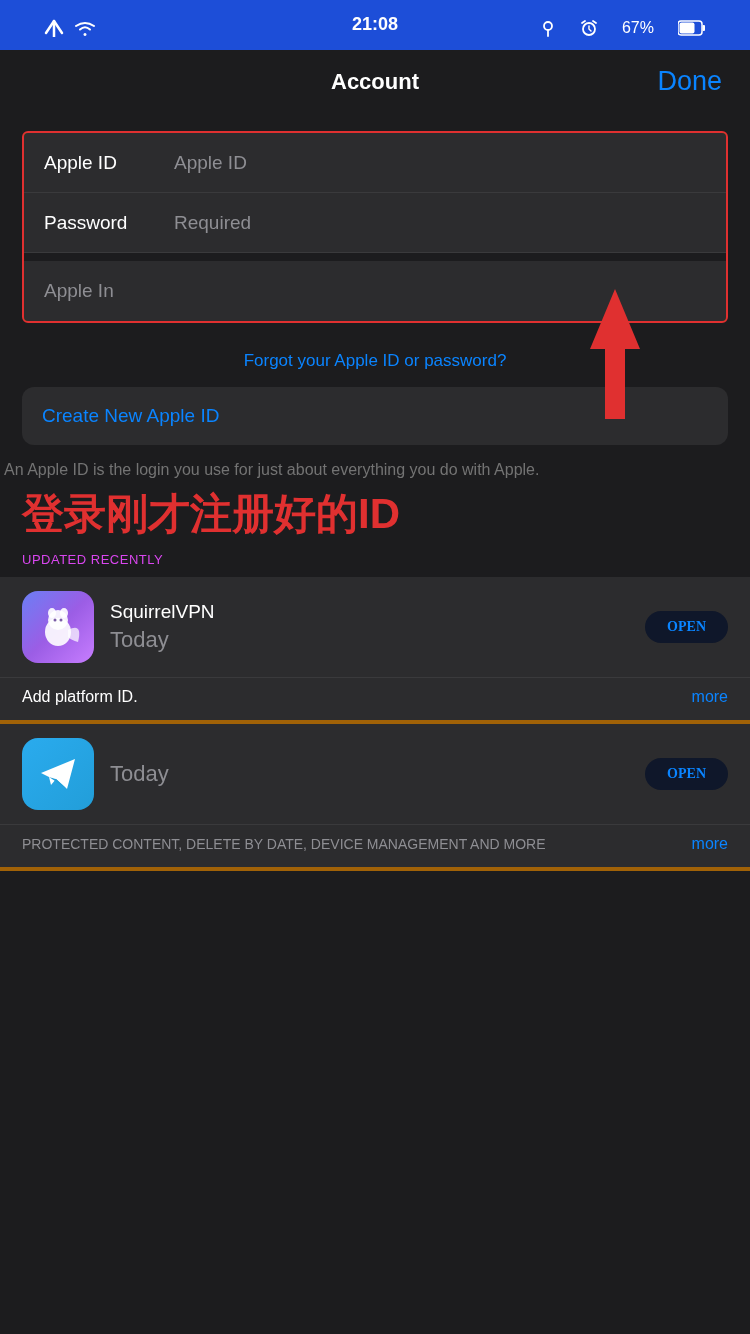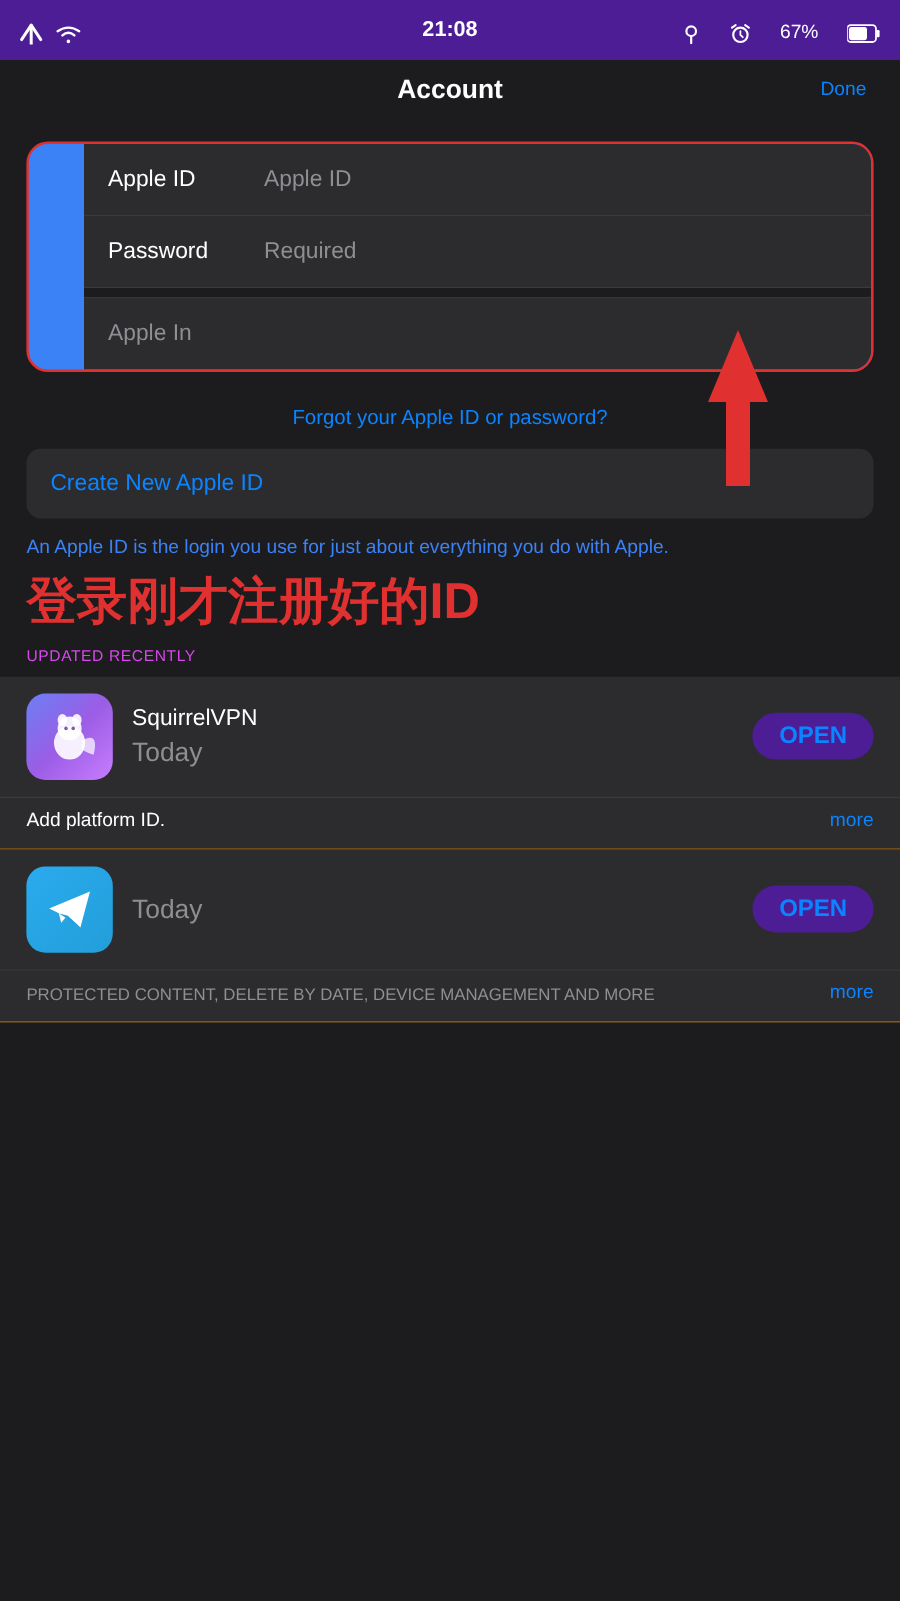--- a/index.html
+++ b/index.html
@@ -11,22 +11,22 @@
       font-family: -apple-system, 'SF Pro Display', 'Helvetica Neue', Arial, sans-serif;
       color: #ffffff;
       overflow-x: hidden;
     }
 
     
     .status-bar {
       display: flex;
       justify-content: space-between;
       align-items: center;
-      padding: 14px 16px 8px;
-      background: #4c1d95;
+      padding: 14px 44px 8px;
+      background: #1d4ed8;
       height: 50px;
     }
     .status-left {
       display: flex;
       align-items: center;
       gap: 10px;
     }
     .status-right {
       display: flex;
       align-items: center;
@@ -52,34 +52,33 @@
     }
     .nav-title {
       font-size: 22px;
       font-weight: 700;
       color: #ffffff;
       position: absolute;
       left: 50%;
       transform: translateX(-50%);
     }
     .nav-done {
-      font-size: 16px;
+      font-size: 27px;
       color: #0a84ff;
       font-weight: 400;
       margin-left: auto;
     }
 
     
     .form-section {
       margin: 18px 22px 0;
       border: 2.5px solid #e03030;
-      border-radius: 18px;
+      border-radius: 6px;
       overflow: hidden;
-      background: #3b82f6;
-      padding-left: 46px;
+      background: #a16207;
     }
     .form-row {
       display: flex;
       align-items: center;
       padding: 18px 20px;
       background: #2c2c2e;
       border-bottom: 1px solid #3a3a3c;
       min-height: 60px;
     }
     .form-row:last-child {
@@ -134,23 +133,23 @@
       padding: 18px 20px;
     }
     .create-button-text {
       font-size: 19px;
       color: #0a84ff;
       font-weight: 400;
     }
 
     
     .description-text {
-      padding: 14px 22px 4px;
+      padding: 14px 4px 4px;
       font-size: 16px;
-      color: #3b82f6;
+      color: #737373;
       line-height: 1.4;
     }
 
     
     .chinese-annotation {
       font-size: 42px;
       font-weight: 700;
       color: #e03030;
       padding: 4px 22px 4px;
       line-height: 1.2;
@@ -211,36 +210,37 @@
       font-size: 19px;
       font-weight: 500;
       color: #ffffff;
       margin-bottom: 4px;
     }
     .app-date {
       font-size: 22px;
       color: #8e8e93;
     }
     .open-button {
-      background: #4c1d95;
+      background: #0f172a;
       border-radius: 20px;
       padding: 8px 22px;
-      font-size: 20px;
+      font-size: 14px;
       font-weight: 600;
       color: #0a84ff;
+      font-family: Liberation Serif, serif;
     }
 
     
     .app-desc-row {
       display: flex;
       justify-content: space-between;
       align-items: center;
       padding: 10px 22px 14px;
       background: #2c2c2e;
-      border-bottom: 1px solid #a16207;
+      border-bottom: 4px solid #a16207;
     }
     .app-desc-text {
       font-size: 16px;
       color: #ffffff;
       flex: 1;
     }
     .app-more-link {
       font-size: 16px;
       color: #0a84ff;
       margin-left: 10px;

